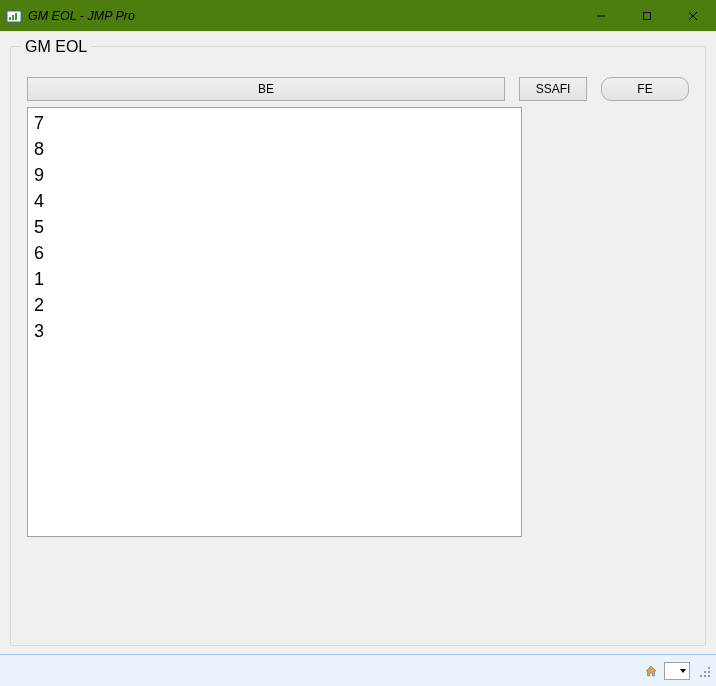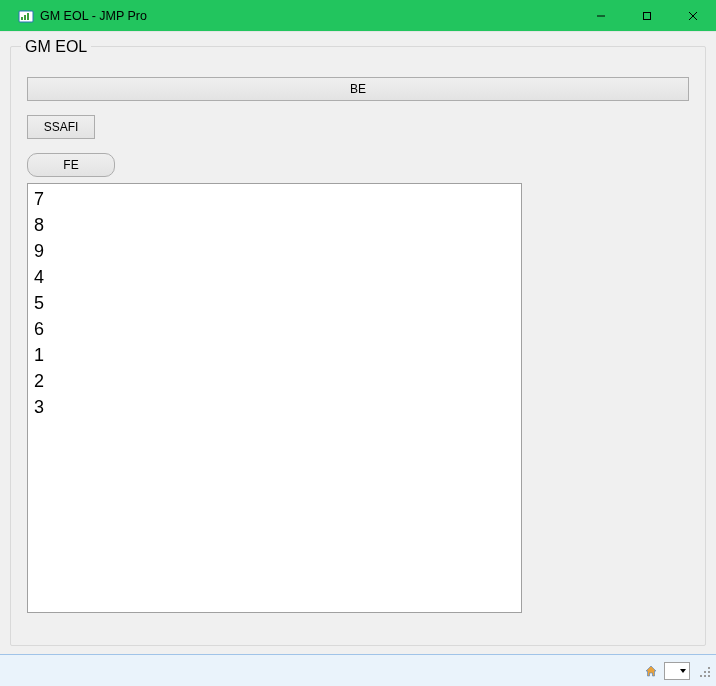--- a/index.html
+++ b/index.html
@@ -7,25 +7,26 @@
     margin: 0; padding: 0;
     width: 716px; height: 686px;
     font-family: "Segoe UI", Tahoma, sans-serif;
     font-size: 12px;
     background: #fff;
     overflow: hidden;
   }
   
   .titlebar {
     height: 32px;
-    background: #22c55e;
+    background: #4d7c0f;
     border-bottom: 1px solid #e5e5e5;
     display: flex;
     align-items: center;
-    padding-left: 18px;
+    padding-left: 6px;
+    font-style: italic;
   }
   .titlebar .app-icon {
     width: 16px; height: 16px;
     margin-right: 6px;
     display: flex; align-items: center; justify-content: center;
   }
   .titlebar .title {
     font-size: 12.5px;
     color: #000;
     flex: 0 0 auto;
@@ -63,21 +64,20 @@
     color: #000;
   }
   .group-content {
     padding: 30px 16px 16px 16px;
     height: 100%;
   }
   .toolbar-row {
     display: flex;
     gap: 14px;
     margin-bottom: 6px;
-    flex-direction: column;
   }
   .tool-btn {
     height: 24px;
     border: 1px solid #adadad;
     background: linear-gradient(#efefef, #e3e3e3);
     display: flex; align-items: center; justify-content: center;
     font-size: 12px;
     cursor: default;
   }
   .tool-btn.be { flex: 1 1 auto; }

